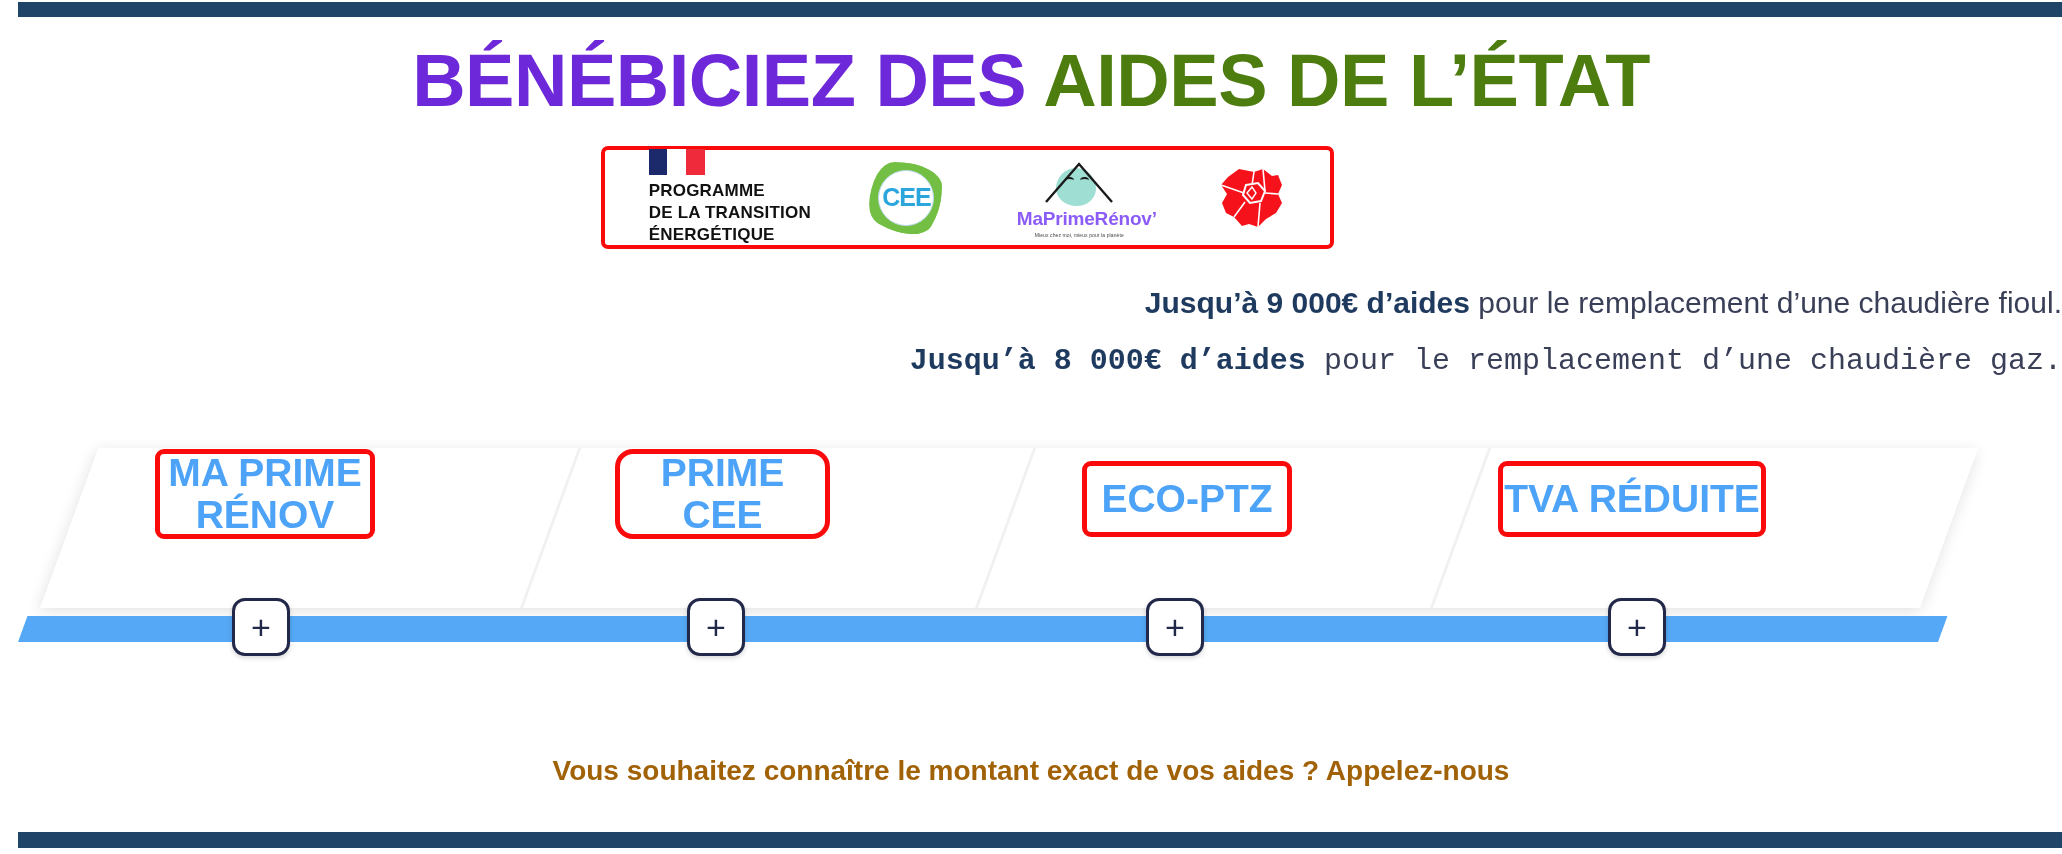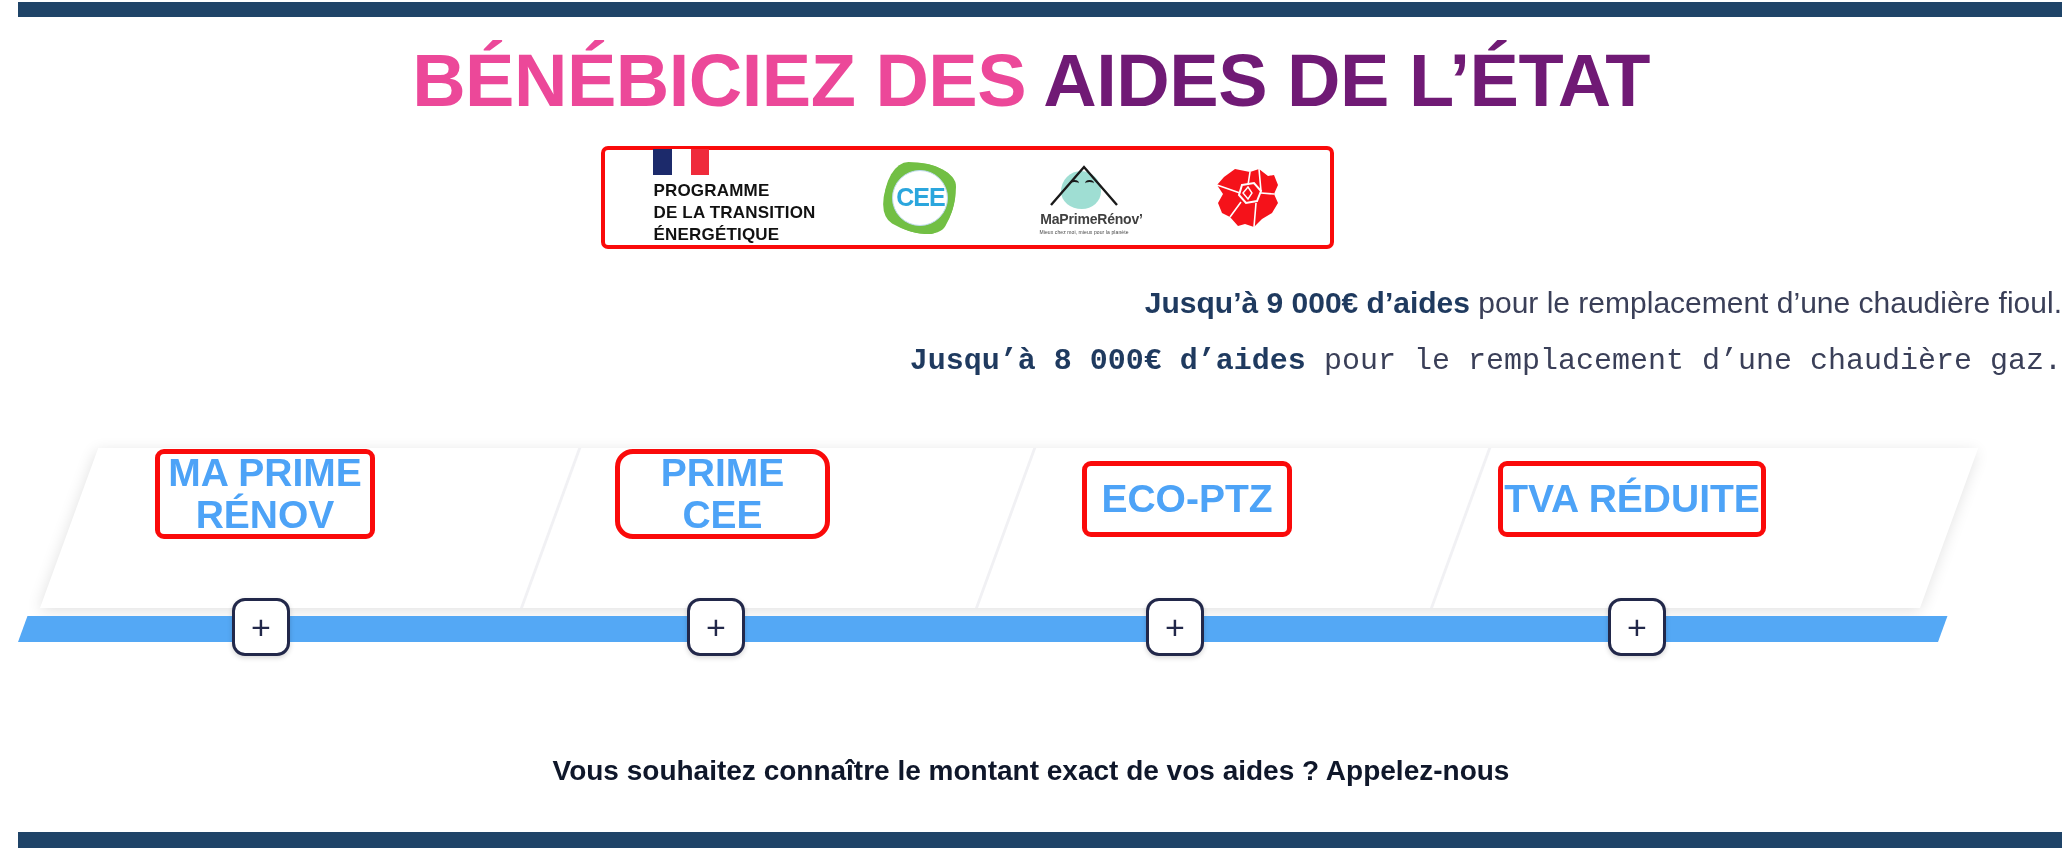--- a/index.html
+++ b/index.html
@@ -38,22 +38,22 @@
     position: absolute;
     left: 0; top: 42px;
     width: 2062px;
     text-align: center;
     font-size: 74px;
     font-weight: bold;
     letter-spacing: -0.5px;
     white-space: nowrap;
     line-height: 1.05;
   }
-  .heading .h-dark  { color: #ec4899; }
-  .heading .h-light { color: #701a75; }
+  .heading .h-dark  { color: #6d28d9; }
+  .heading .h-light { color: #4d7c0f; }
 
   
   .logo-strip {
     position: absolute;
     left: 601px; top: 146px;
     width: 733px; height: 103px;
     background: #ffffff;
     border: 4px solid #fa0a0a;
     border-radius: 7px;
     display: flex;
@@ -110,21 +110,21 @@
   }
   .mpr-eyes i {
     position: absolute; top: 0; width: 9px; height: 7px;
     border-top: 2.4px solid #1a1a1a;
     border-radius: 50% 50% 0 0;
   }
   .mpr-eyes i.e1 { left: 0; }
   .mpr-eyes i.e2 { right: 0; }
   .mpr-roof { position: absolute; left: 0; top: 0; }
   .mpr-name {
-    font-size: 14px; font-weight: bold; color: #404040;
+    font-size: 19px; font-weight: bold; color: #8b5cf6;
     letter-spacing: -0.2px; margin-top: 2px; padding-left: 15px;
   }
   .mpr-tag {
     font-size: 5px; color: #444444; margin-top: 2px; letter-spacing: 0.1px;
   }
 
   
   .logo-idf { align-items: center; gap: 10px; }
   .idf-text { text-align: left; }
   .idf-small { font-size: 17px; color: #111111; line-height: 1.1; }
@@ -213,21 +213,21 @@
   }
 
   
   .cta {
     position: absolute;
     left: 0; top: 755px;
     width: 2062px;
     text-align: center;
     font-size: 28px;
     font-weight: bold;
-    color: #0f172a;
+    color: #a16207;
     white-space: nowrap;
   }
 </style>
 </head>
 <body>
 
 <div class="page">
 
   <div class="bar-top"></div>
 

